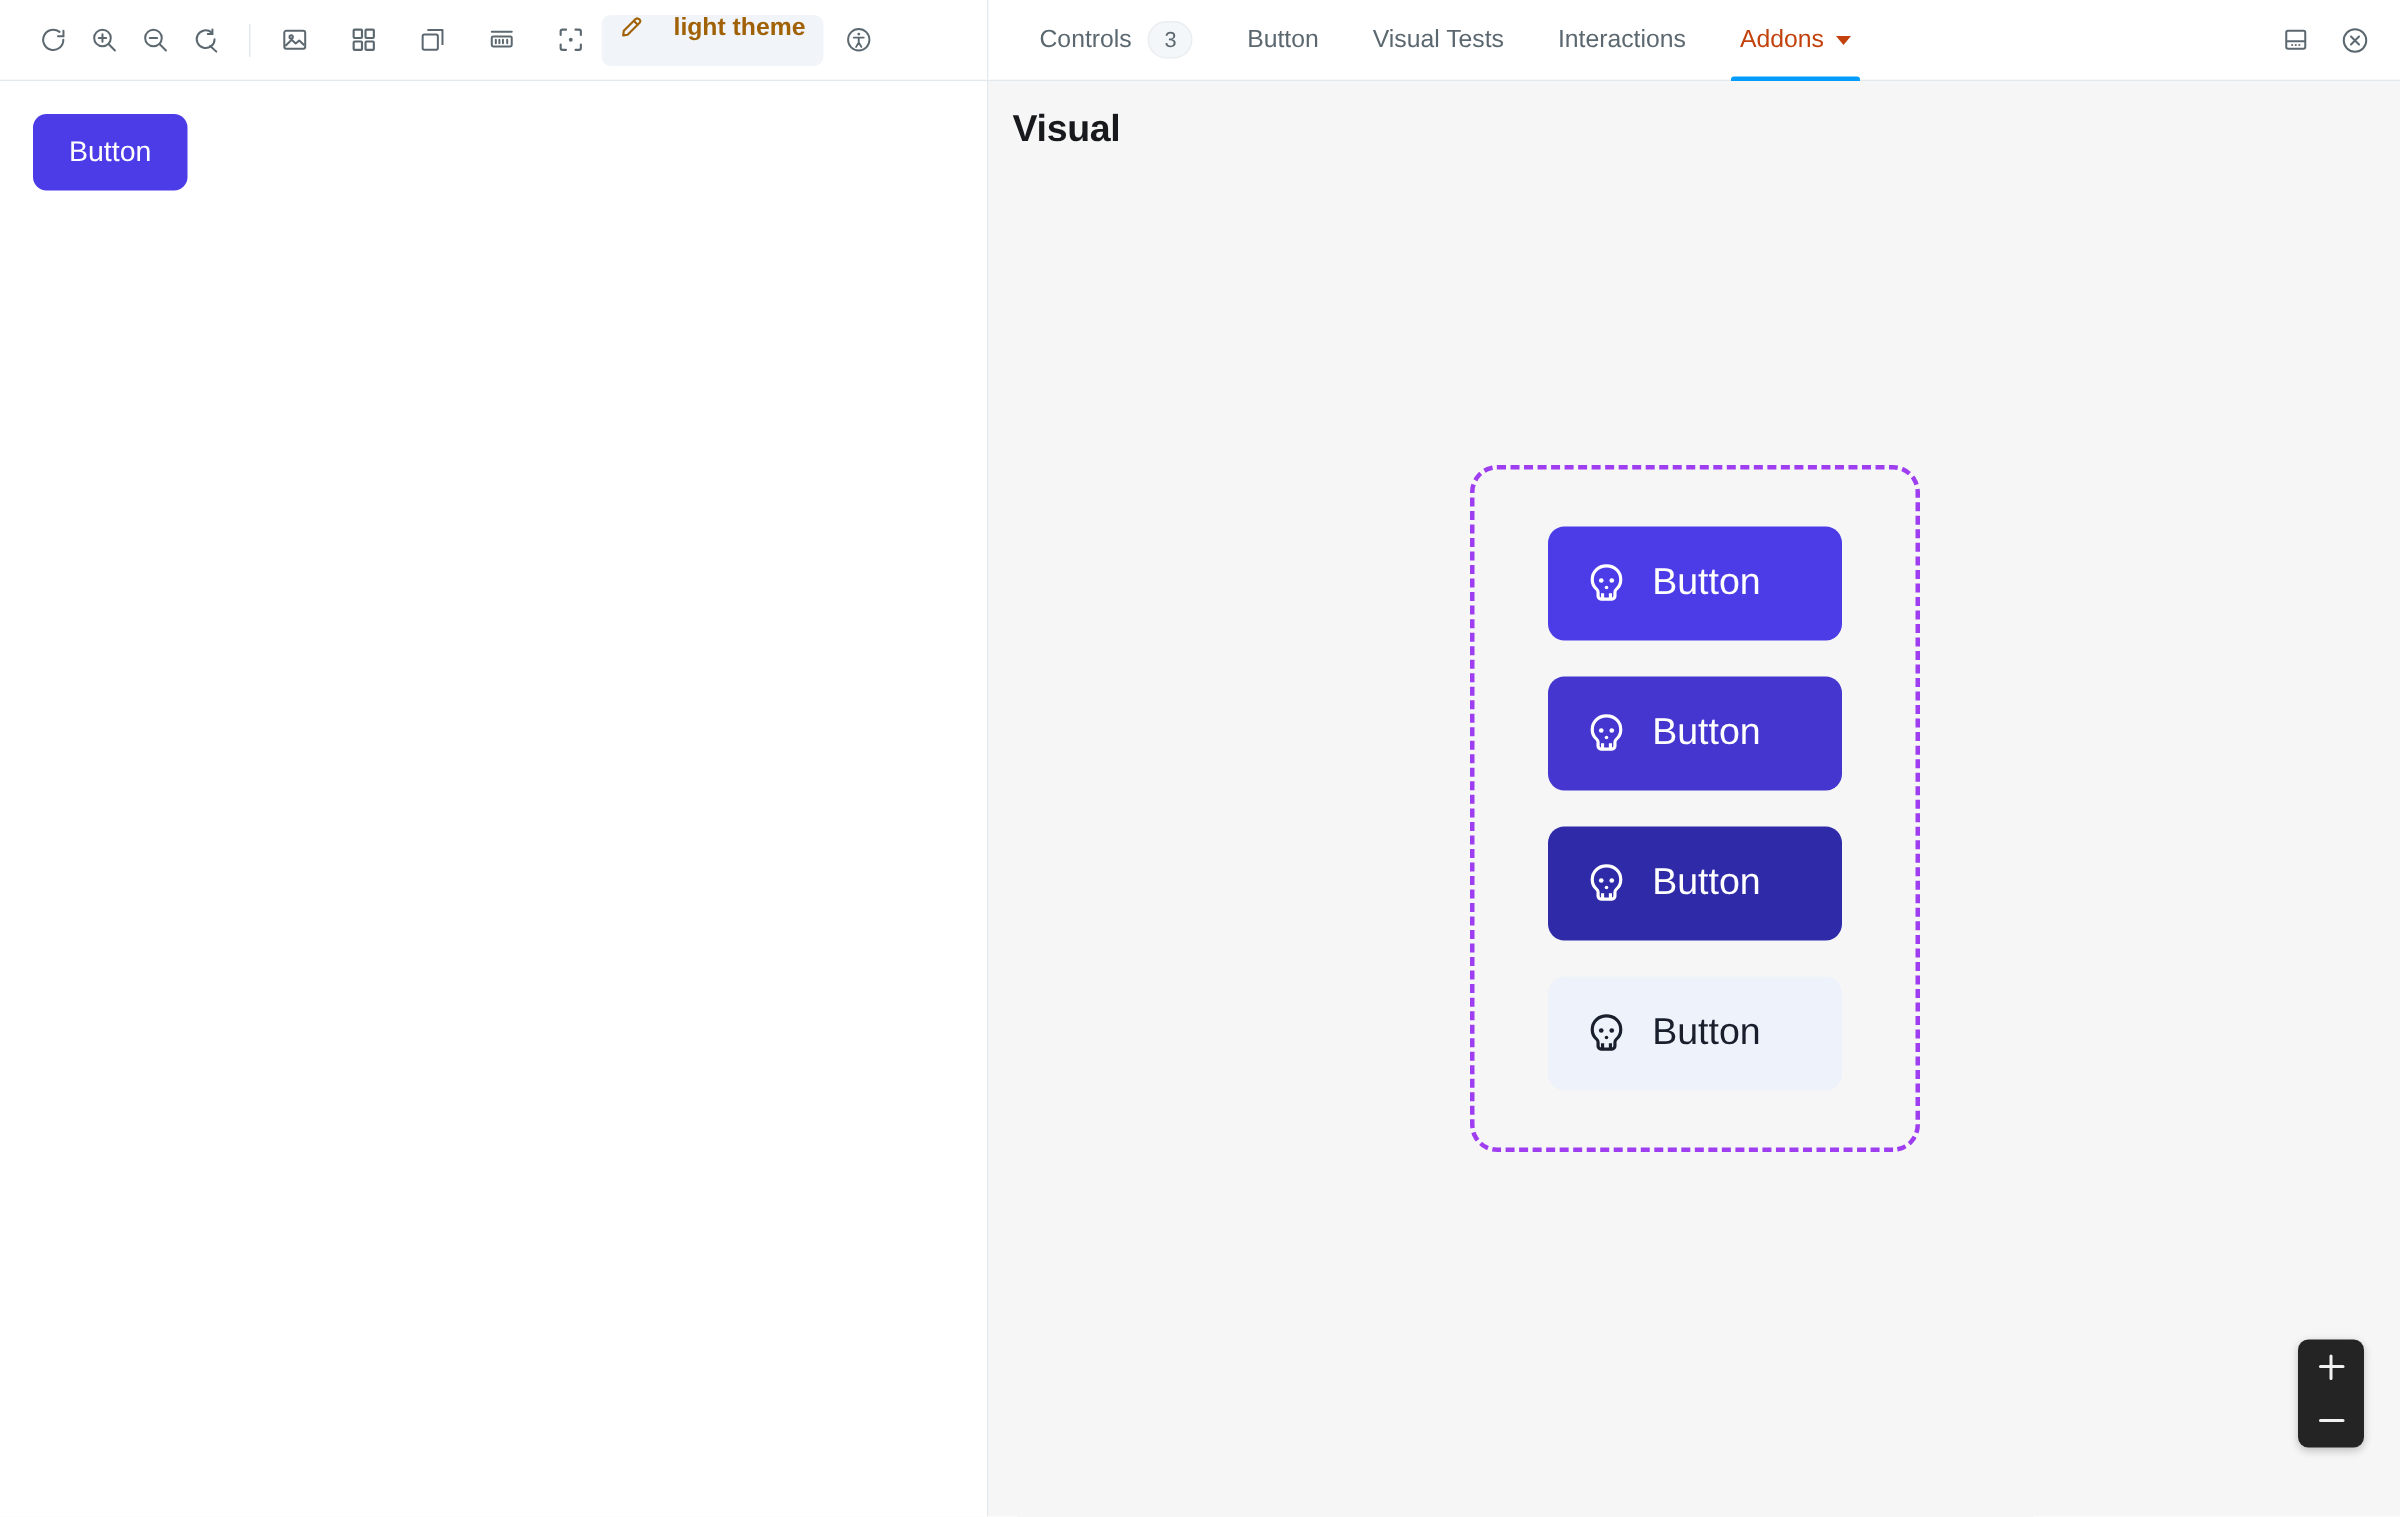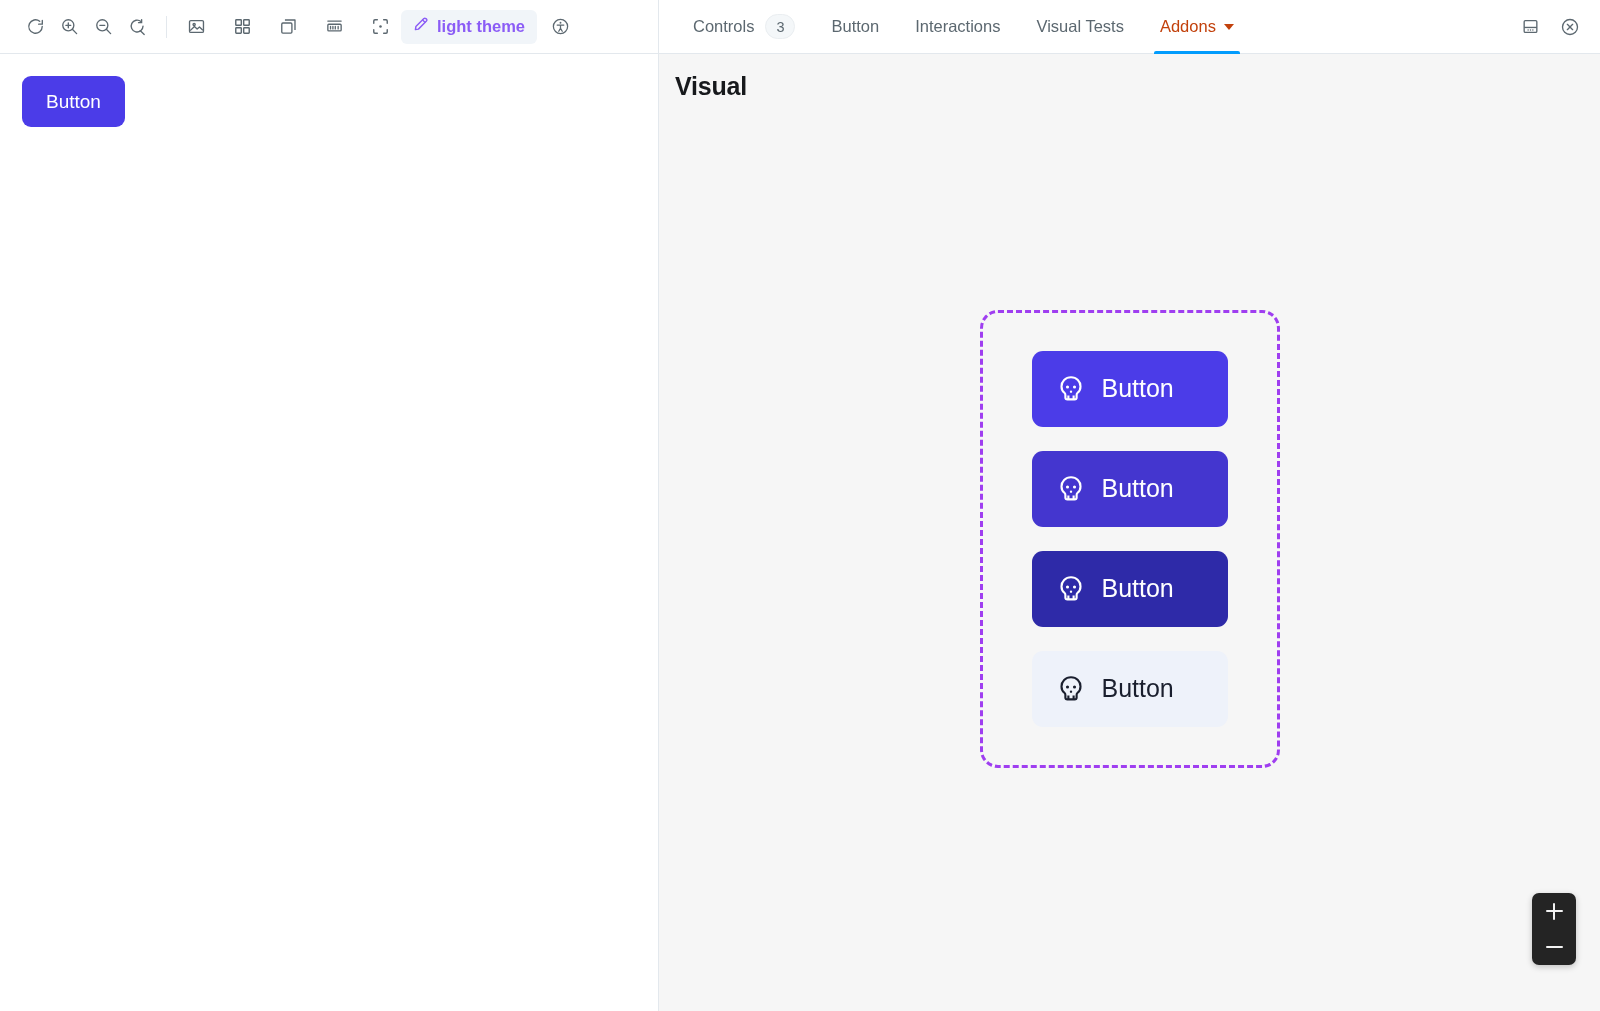--- a/index.html
+++ b/index.html
@@ -39,26 +39,26 @@
     border: none;
     flex: 0 0 auto;
   }
   .tool-btn svg { display: block; }
   .tool-gap { width: 12px; flex: 0 0 auto; }
   .tool-sep {
     width: 1px; height: 22px; background: #e3e8ed;
     margin: 0 12px; flex: 0 0 auto;
   }
   .theme-btn {
-    display: flex; align-items: center; gap: 8px;
+    display: flex; align-items: flex-start; gap: 20px;
     height: 34px;
     padding: 0 12px 0 10px;
     border-radius: 6px;
     background: #f1f5f9;
-    color: #8b5cf6;
+    color: #a16207;
     font-size: 16.5px;
     font-weight: 700;
     cursor: pointer;
     white-space: nowrap;
     margin-left: 4px;
   }
   .theme-btn .label { line-height: 1; }
 
   
   .tabbar {
@@ -326,25 +326,25 @@
       <div class="tab">
         <span class="tlabel">Controls</span>
         <span class="badge">3</span>
       </div>
 
       <div class="tab">
         <span class="tlabel">Button</span>
       </div>
 
       <div class="tab">
+        <span class="tlabel">Visual Tests</span>
+      </div>
+
+      <div class="tab">
         <span class="tlabel">Interactions</span>
-      </div>
-
-      <div class="tab">
-        <span class="tlabel">Visual Tests</span>
       </div>
 
       <div class="tab active">
         <span class="tlabel">Addons</span>
         <span class="caret"></span>
       </div>
 
       <div class="tabbar-right">
         <div class="tool-btn">
           <svg width="19" height="19" viewBox="0 0 24 24" fill="none" stroke="currentColor" stroke-width="1.7" stroke-linejoin="round">

